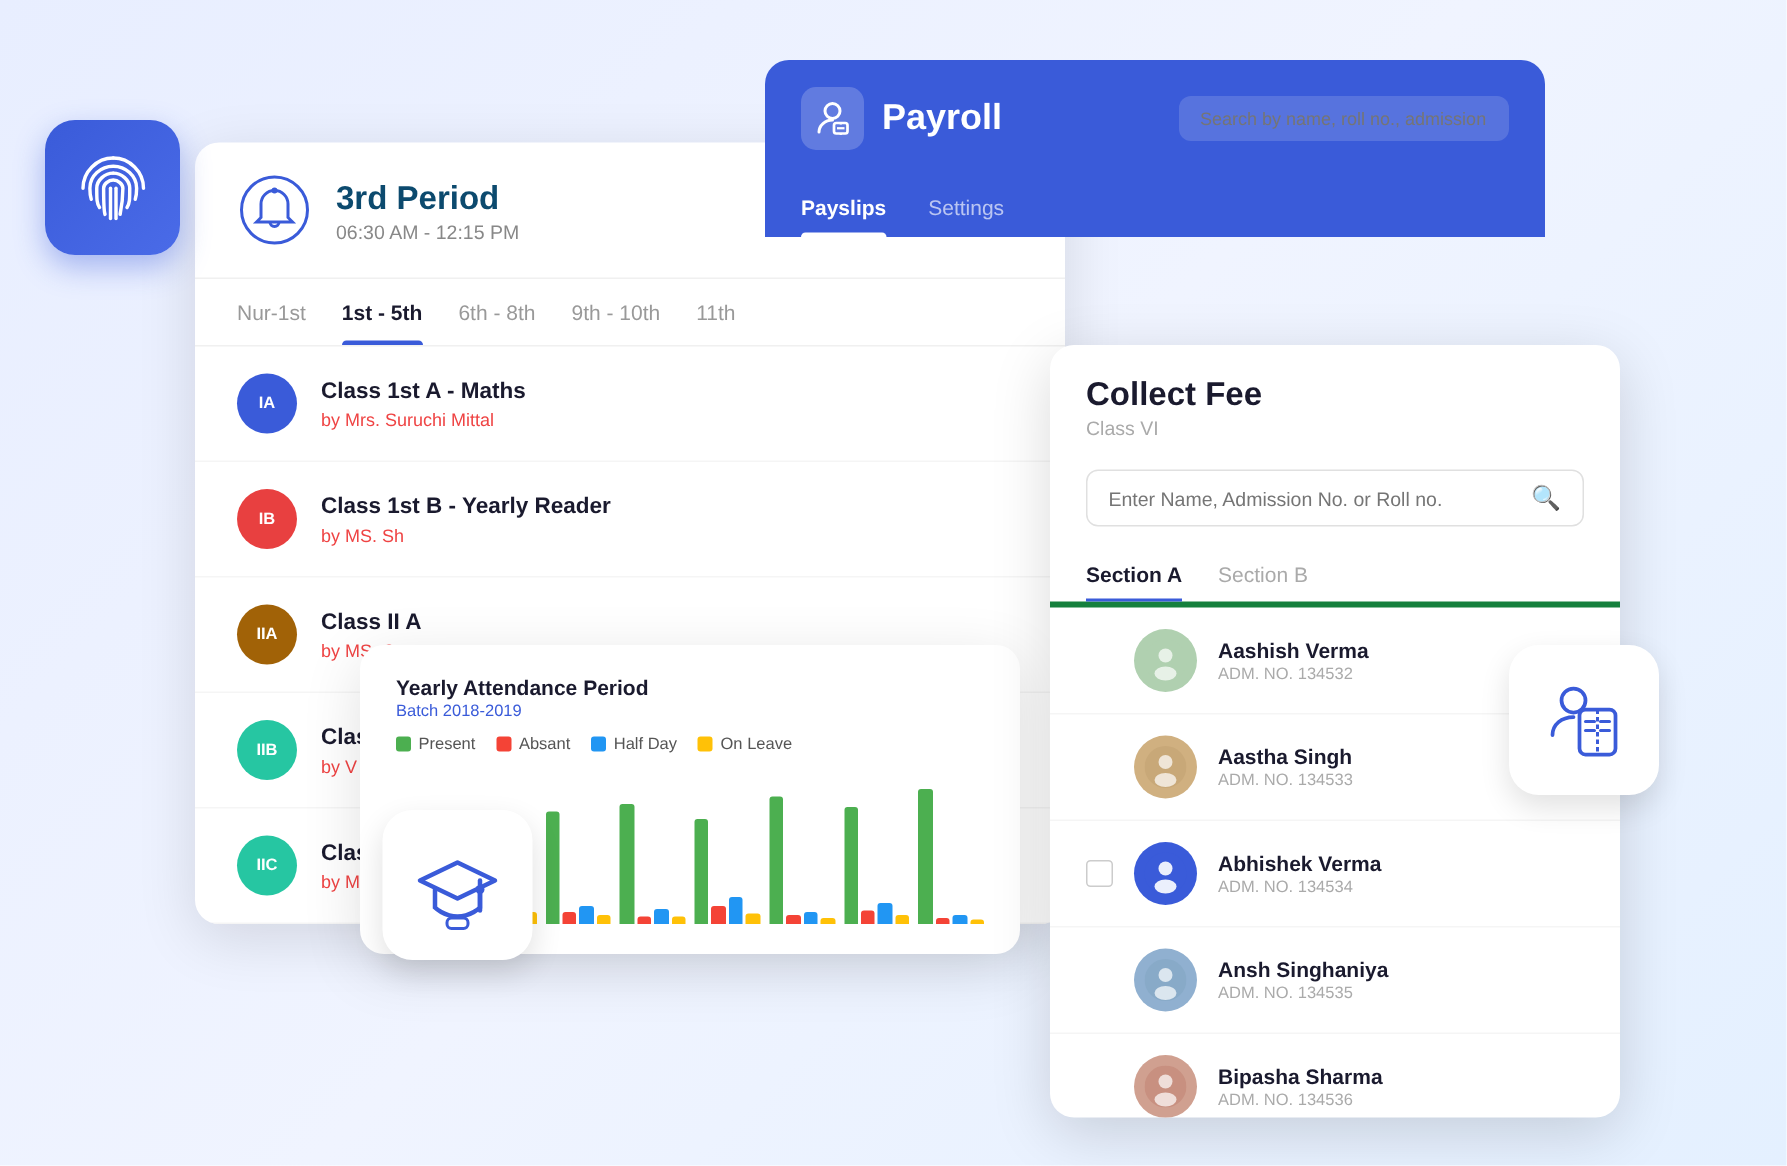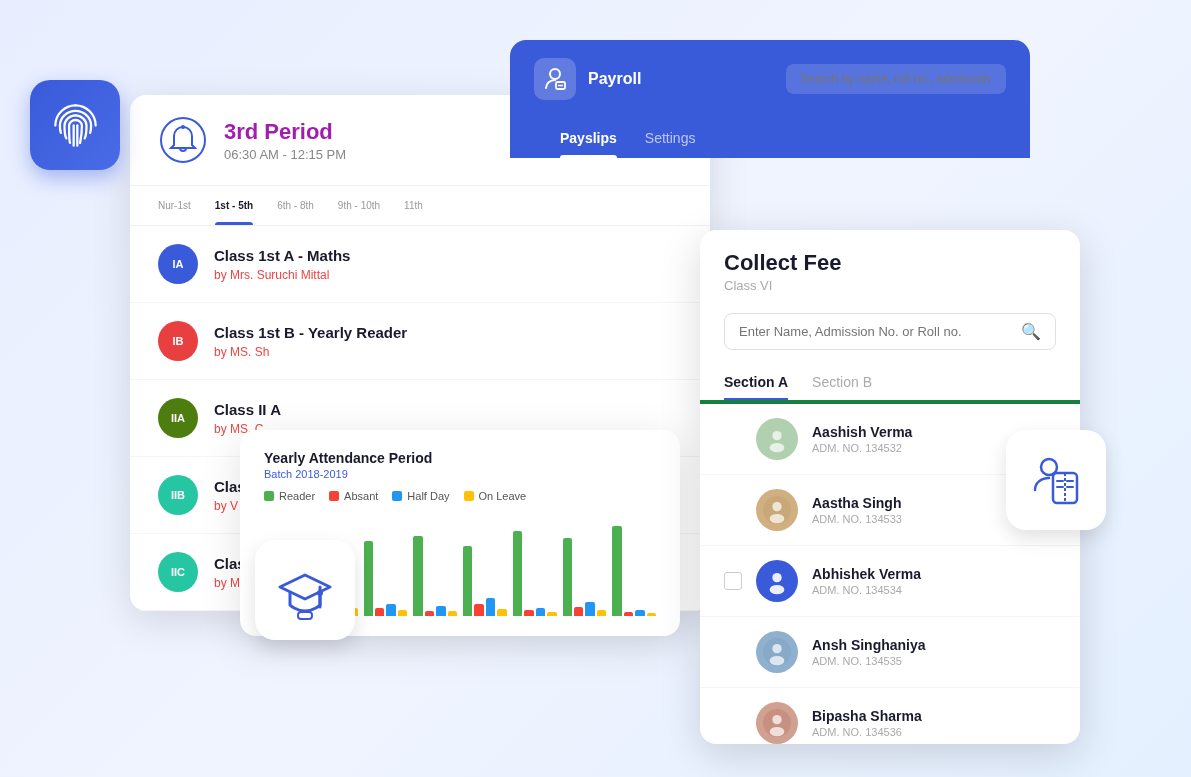--- a/index.html
+++ b/index.html
@@ -52,37 +52,37 @@
     }
     .period-icon {
       width: 50px;
       height: 50px;
       margin-right: 16px;
       color: #3a5bd9;
     }
     .period-title {
       font-size: 22px;
       font-weight: 700;
-      color: #a21caf;
+      color: #0c4a6e;
     }
     .period-time {
       font-size: 13px;
       color: #888;
       margin-top: 2px;
     }
 
     .grade-tabs {
       display: flex;
       padding: 0 28px;
       border-bottom: 1px solid #f0f0f0;
       gap: 24px;
     }
     .grade-tab {
       padding: 14px 0;
-      font-size: 10px;
+      font-size: 14px;
       color: #999;
       cursor: pointer;
       position: relative;
       white-space: nowrap;
     }
     .grade-tab.active {
       color: #1a1a2e;
       font-weight: 700;
     }
     .grade-tab.active::after {
@@ -113,21 +113,21 @@
       align-items: center;
       justify-content: center;
       font-size: 11px;
       font-weight: 700;
       color: #fff;
       margin-right: 16px;
       flex-shrink: 0;
     }
     .badge-blue { background: #3a5bd9; }
     .badge-red { background: #e84040; }
-    .badge-orange { background: #4d7c0f; }
+    .badge-orange { background: #a16207; }
     .badge-teal { background: #26c6a2; }
     .badge-teal2 { background: #26c6a2; }
 
     .class-info .class-name {
       font-size: 15px;
       font-weight: 600;
       color: #1a1a2e;
     }
     .class-info .class-teacher {
       font-size: 12px;
@@ -234,21 +234,21 @@
     .payroll-icon-wrap {
       width: 42px;
       height: 42px;
       background: rgba(255,255,255,0.2);
       border-radius: 10px;
       display: flex;
       align-items: center;
       justify-content: center;
     }
     .payroll-title {
-      font-size: 16px;
+      font-size: 24px;
       font-weight: 700;
       color: #fff;
       flex: 1;
     }
     .payroll-search {
       background: rgba(255,255,255,0.15);
       border-radius: 8px;
       padding: 8px 14px;
       color: rgba(255,255,255,0.7);
       font-size: 12px;
@@ -264,21 +264,20 @@
     .payroll-tab {
       padding: 12px 0;
       font-size: 14px;
       color: rgba(255,255,255,0.65);
       cursor: pointer;
       position: relative;
     }
     .payroll-tab.active {
       color: #fff;
       font-weight: 600;
-      margin-left: 26px;
     }
     .payroll-tab.active::after {
       content: '';
       position: absolute;
       bottom: 0;
       left: 0;
       right: 0;
       height: 3px;
       background: #fff;
       border-radius: 3px 3px 0 0;
@@ -499,21 +498,21 @@
     </div>
   </div>
 </div>
 
 <div class="chart-card">
   <div class="chart-title">Yearly Attendance Period</div>
   <div class="chart-subtitle">Batch 2018-2019</div>
   <div class="chart-legend">
     <div class="legend-item">
       <div class="legend-dot dot-green"></div>
-      <span>Reader</span>
+      <span>Present</span>
     </div>
     <div class="legend-item">
       <div class="legend-dot dot-red"></div>
       <span>Absant</span>
     </div>
     <div class="legend-item">
       <div class="legend-dot dot-blue"></div>
       <span>Half Day</span>
     </div>
     <div class="legend-item">

